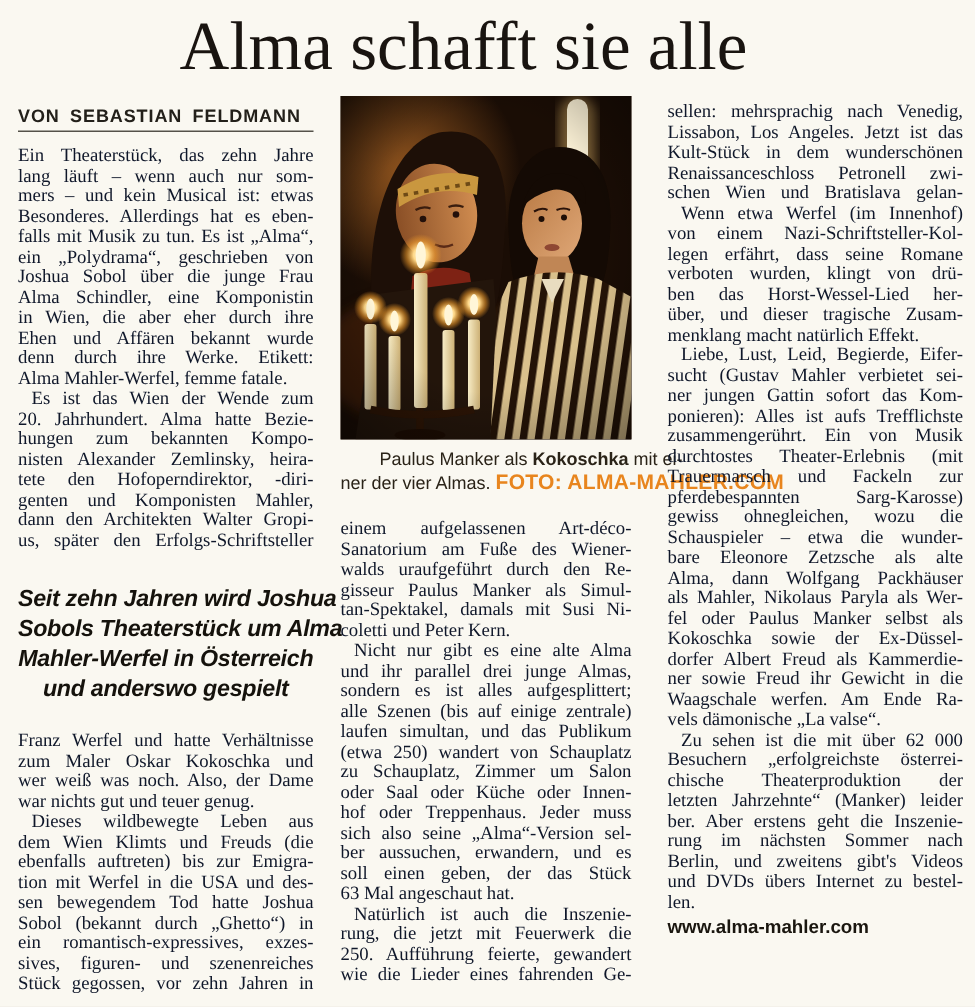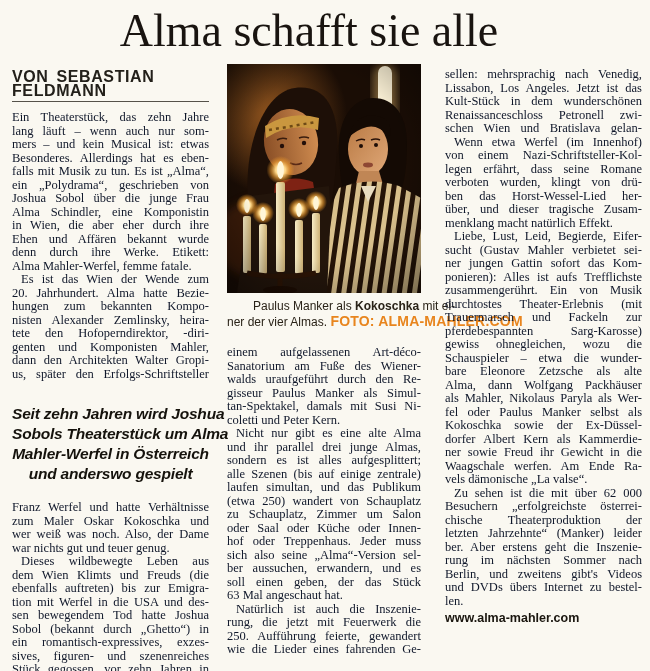--- a/index.html
+++ b/index.html
@@ -14,21 +14,21 @@
     font-size:46px;line-height:50px;text-align:center;color:#191410;
     letter-spacing:0;
   }
   .col{position:absolute;}
   .col1{left:12px;top:70px;width:197px;}
   .col2{left:227px;top:64px;width:194px;}
   .col3{left:445px;top:68px;width:197px;}
 
   .byline{
     font-family:"Liberation Sans",sans-serif;font-weight:bold;
-    font-size:16px;line-height:14px;letter-spacing:.6px;word-spacing:3px;
+    font-size:12px;line-height:14px;letter-spacing:.6px;word-spacing:3px;
     color:#23201a;
   }
   .byline-rule{height:1px;background:#55524a;margin:3px 0 9px 0;}
 
   .body-text{font-size:12.5px;line-height:13.5px;color:#0f172a;}
   .para{margin:0;}
   .line{
     white-space:nowrap;height:13.5px;overflow:visible;
     text-align:justify;text-align-last:justify;
   }
@@ -290,21 +290,21 @@
           <div class="line">durchtostes Theater-Erlebnis (mit</div>
           <div class="line">Trauermarsch und Fackeln zur</div>
           <div class="line">pferdebespannten Sarg-Karosse)</div>
           <div class="line">gewiss ohnegleichen, wozu die</div>
           <div class="line">Schauspieler – etwa die wunder-</div>
           <div class="line">bare Eleonore Zetzsche als alte</div>
           <div class="line">Alma, dann Wolfgang Packhäuser</div>
           <div class="line">als Mahler, Nikolaus Paryla als Wer-</div>
           <div class="line">fel oder Paulus Manker selbst als</div>
           <div class="line">Kokoschka sowie der Ex-Düssel-</div>
-          <div class="line">dorfer Albert Kern als Kammerdie-</div>
+          <div class="line">dorfer Albert Freud als Kammerdie-</div>
           <div class="line">ner sowie Freud ihr Gewicht in die</div>
           <div class="line">Waagschale werfen. Am Ende Ra-</div>
           <div class="line end">vels dämonische „La valse“.</div>
         </div>
         <div class="para">
           <div class="line ind">Zu sehen ist die mit über 62 000</div>
           <div class="line">Besuchern „erfolgreichste österrei-</div>
           <div class="line">chische Theaterproduktion der</div>
           <div class="line">letzten Jahrzehnte“ (Manker) leider</div>
           <div class="line">ber. Aber erstens geht die Inszenie-</div>

